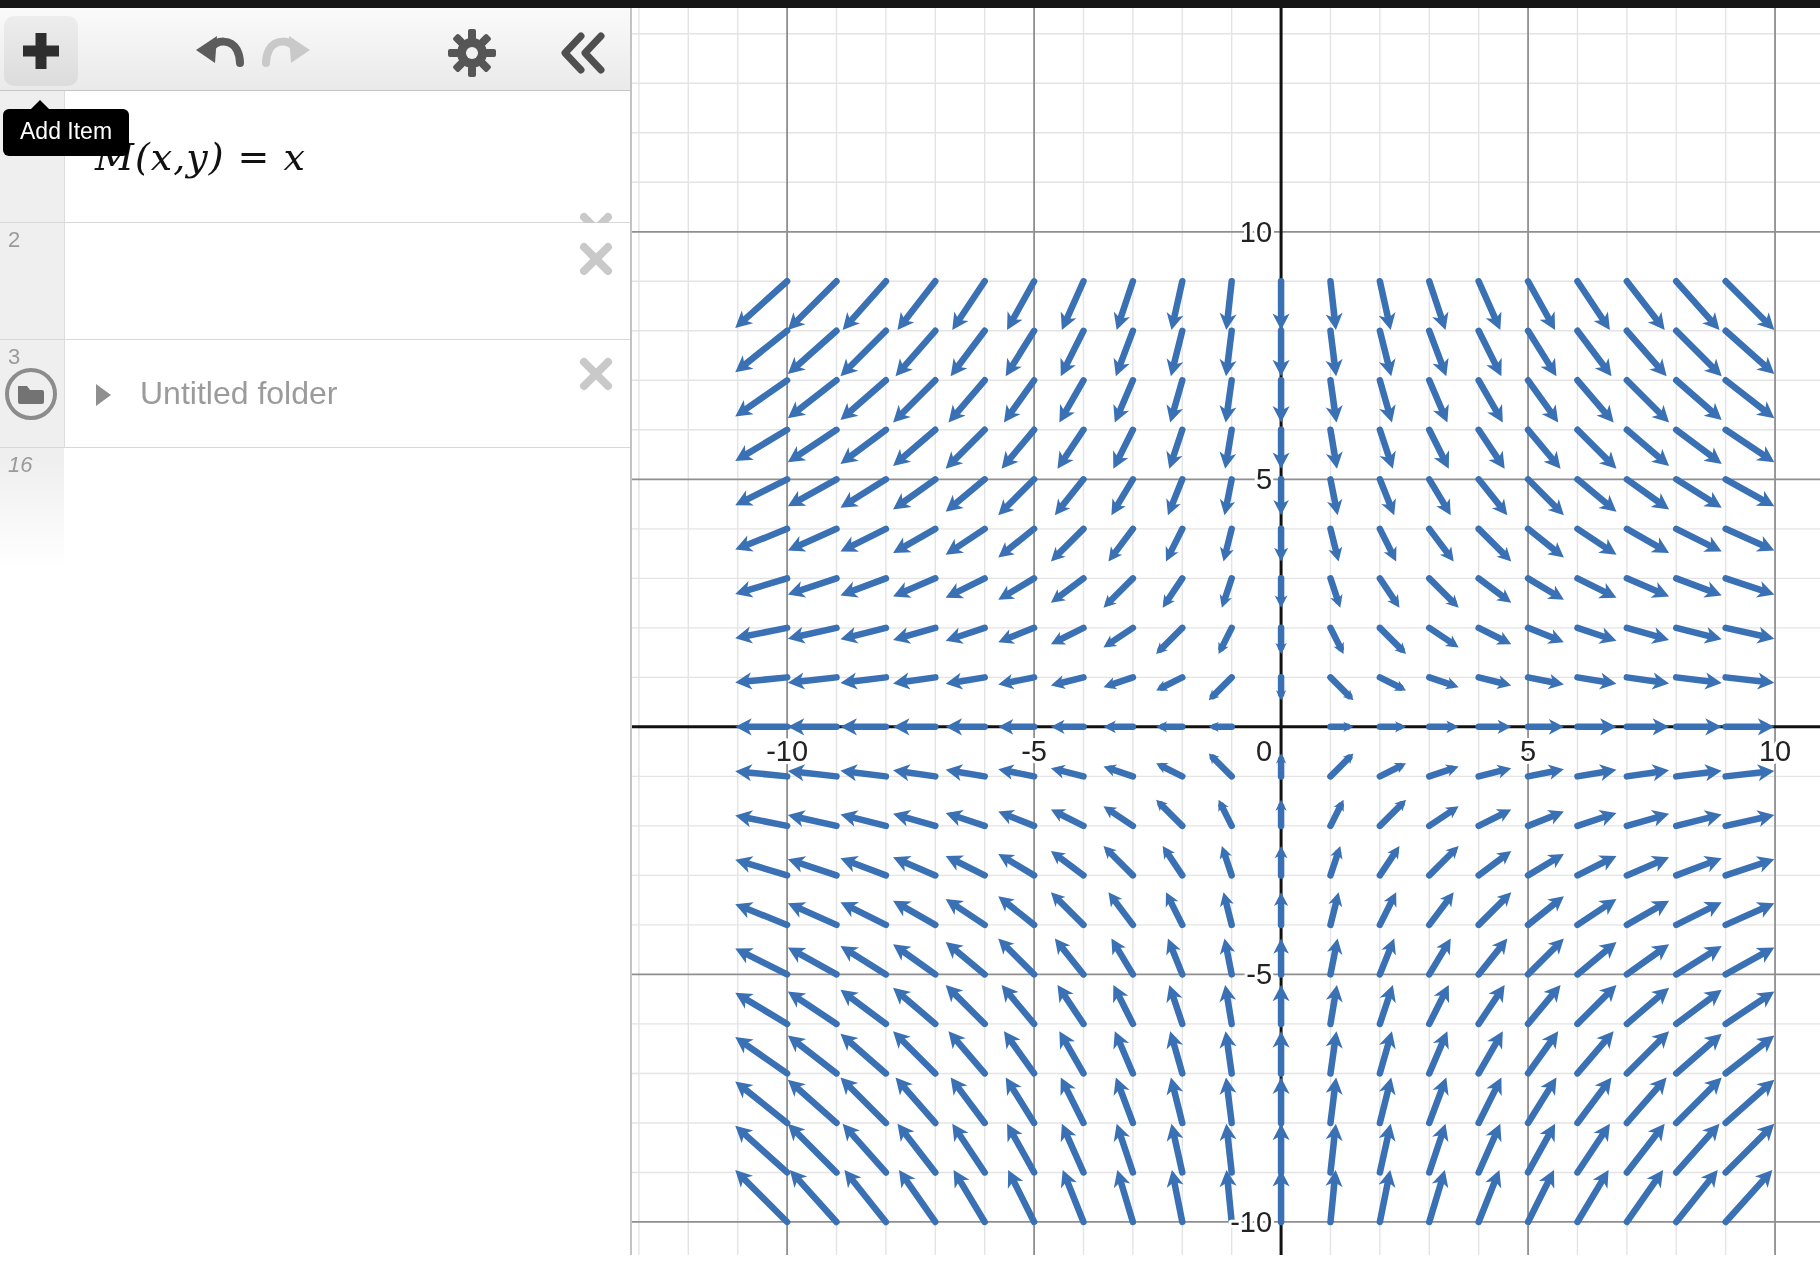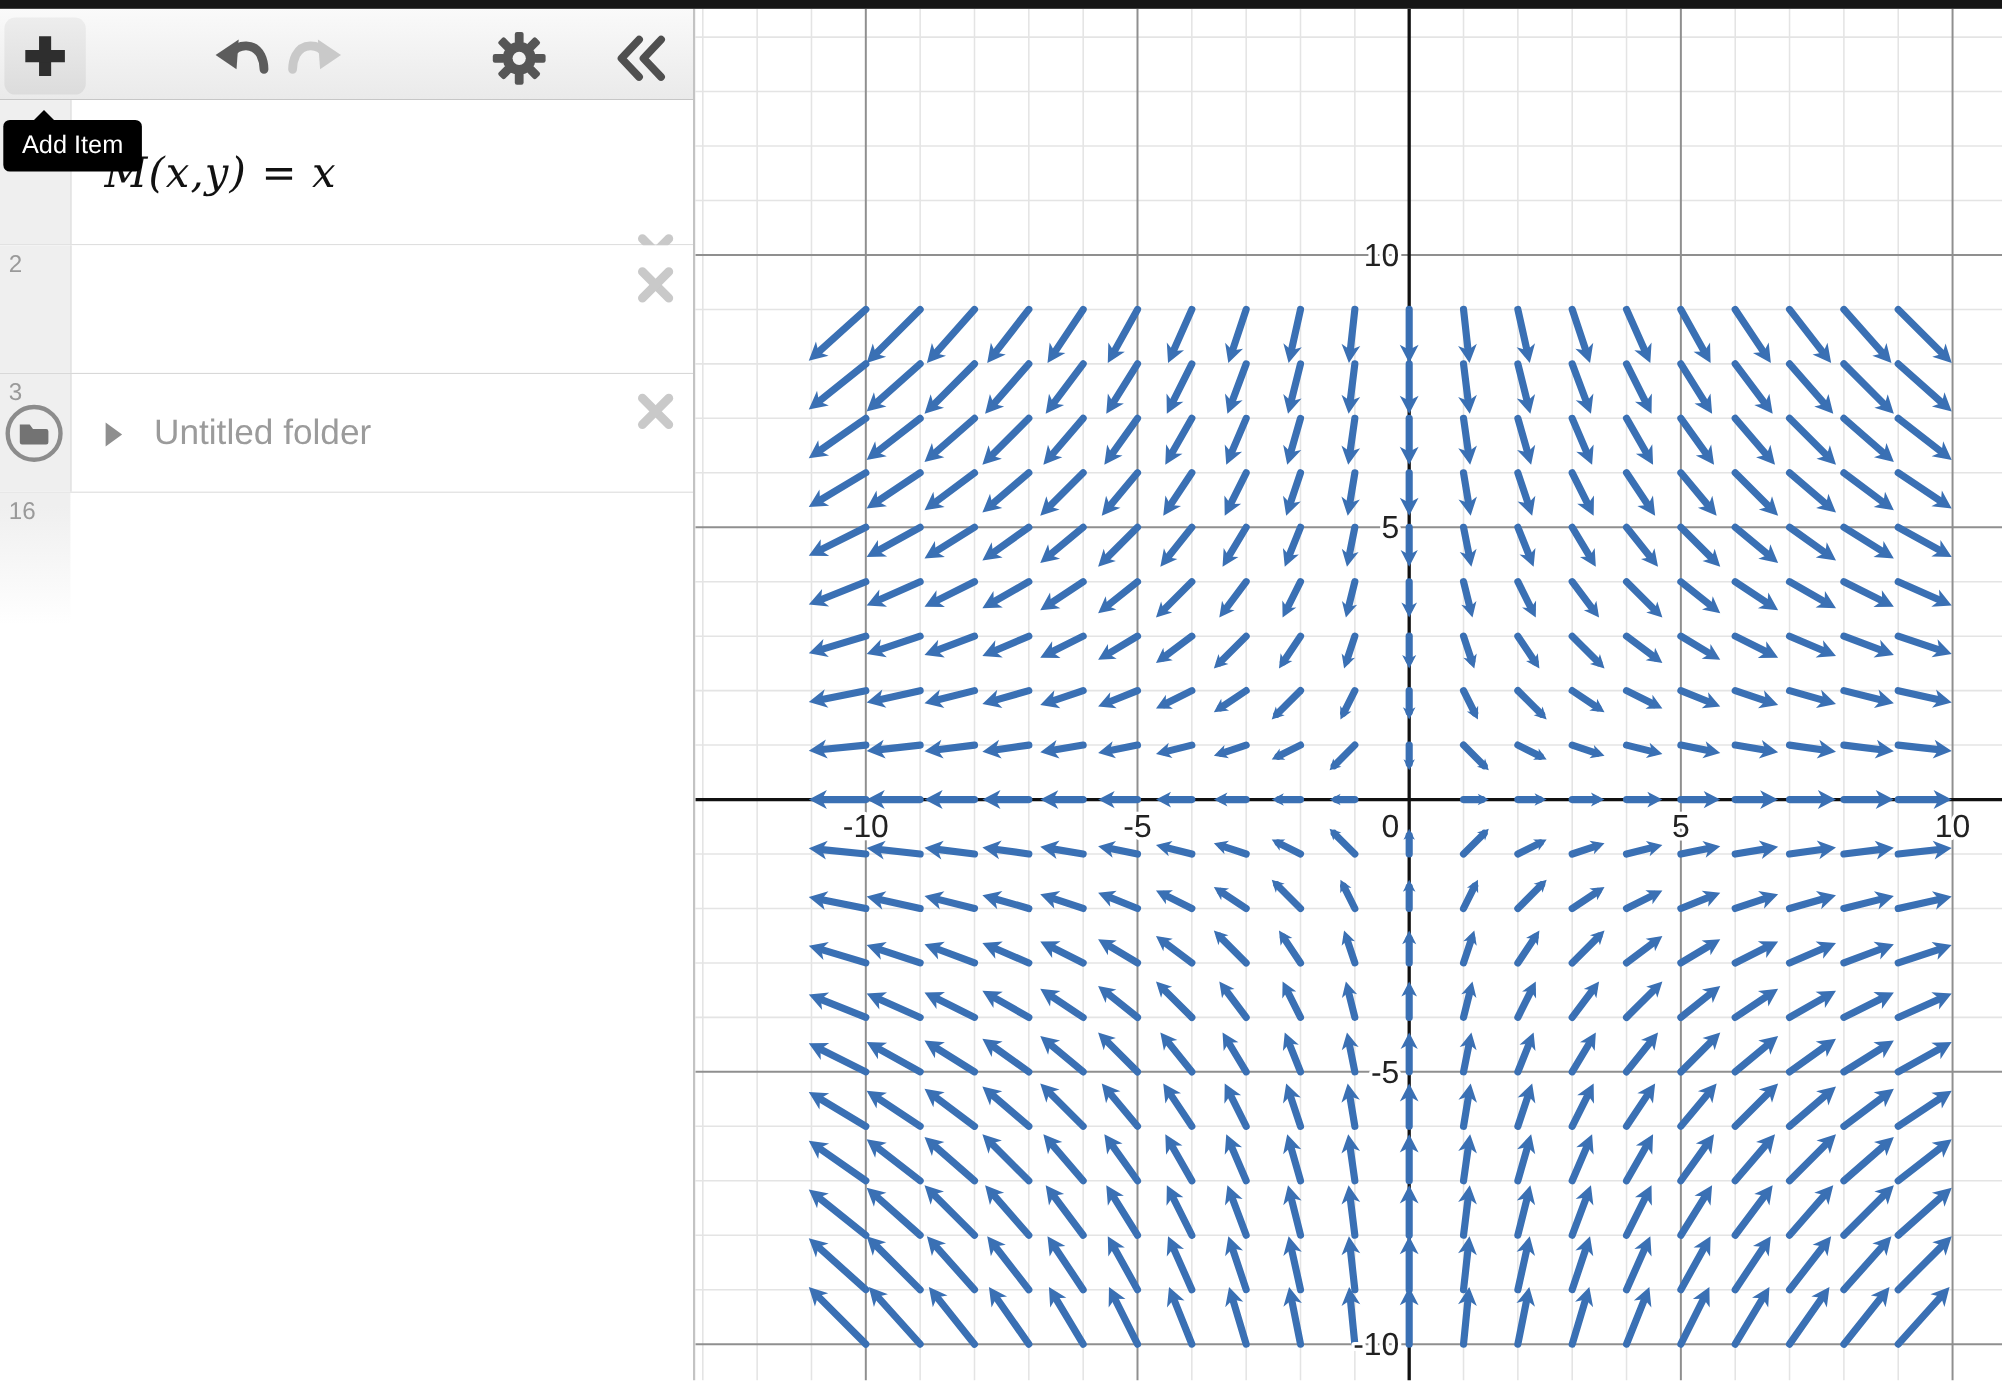--- a/index.html
+++ b/index.html
@@ -25,21 +25,21 @@
            padding:9px 17px 11px 17px;font-size:23px;z-index:30;white-space:nowrap;}
   .tooltip .caret{position:absolute;top:-9px;left:27px;width:0;height:0;
            border-left:10px solid transparent;border-right:10px solid transparent;
            border-bottom:10px solid #000;}
 
   .exp-row{position:relative;width:100%;box-sizing:border-box;border-bottom:1px solid #d8d8d8;
            background:#fff;}
   .row1{height:132px;} .row2{height:117px;} .row3{height:108px;} .row4{height:120px;border-bottom:none;}
   .gutter{position:absolute;left:0;top:0;width:64px;height:100%;background:#efefef;
           border-right:1px solid #dcdcdc;}
-  .gutter-fade{background:linear-gradient(#efefef 10%,rgba(239,239,239,0));border-right:none;}
+  .gutter-fade{background:linear-gradient(#efefef 10%,rgba(239,239,239,0));border-right:none;font-style:italic;}
   .row-num{position:absolute;left:8px;top:4px;font-size:22px;color:#9a9a9a;}
   .expr{position:absolute;left:95px;top:0;height:100%;display:flex;align-items:center;
         font-family:"DejaVu Serif",serif;font-style:italic;font-size:38px;color:#111;
         letter-spacing:1px;}
   .x-btn{position:absolute;right:16px;background:none;border:none;padding:0;cursor:pointer;line-height:0;}
   .row1 .x-btn{top:120px;} .row2 .x-btn{top:18px;} .row3 .x-btn{top:16px;}
   .folder-circle{position:absolute;left:5px;top:28px;width:52px;height:52px;border-radius:50%;
                  border:4px solid #8c8c8c;box-sizing:border-box;display:flex;align-items:center;
                  justify-content:center;background:#efefef;}
   .disclosure{position:absolute;left:95px;top:43px;line-height:0;}

